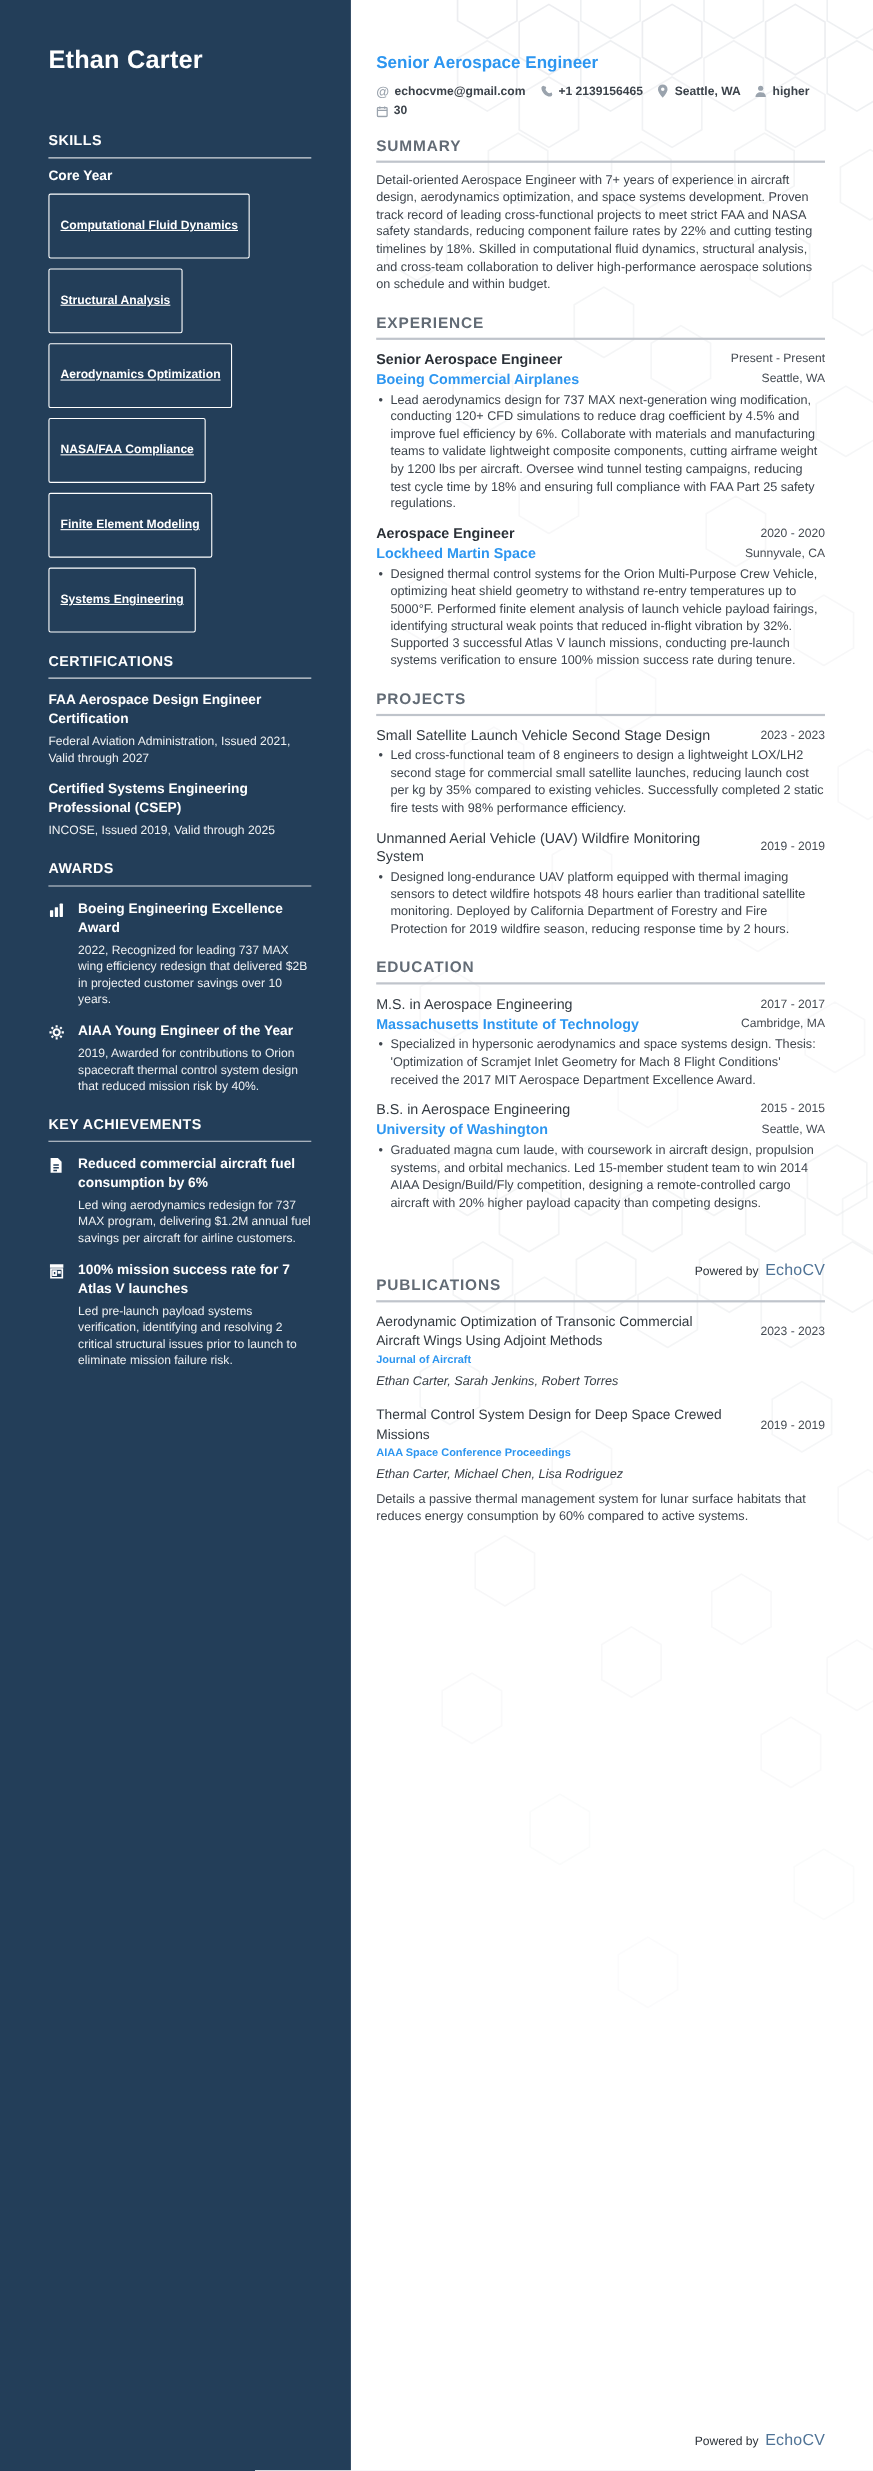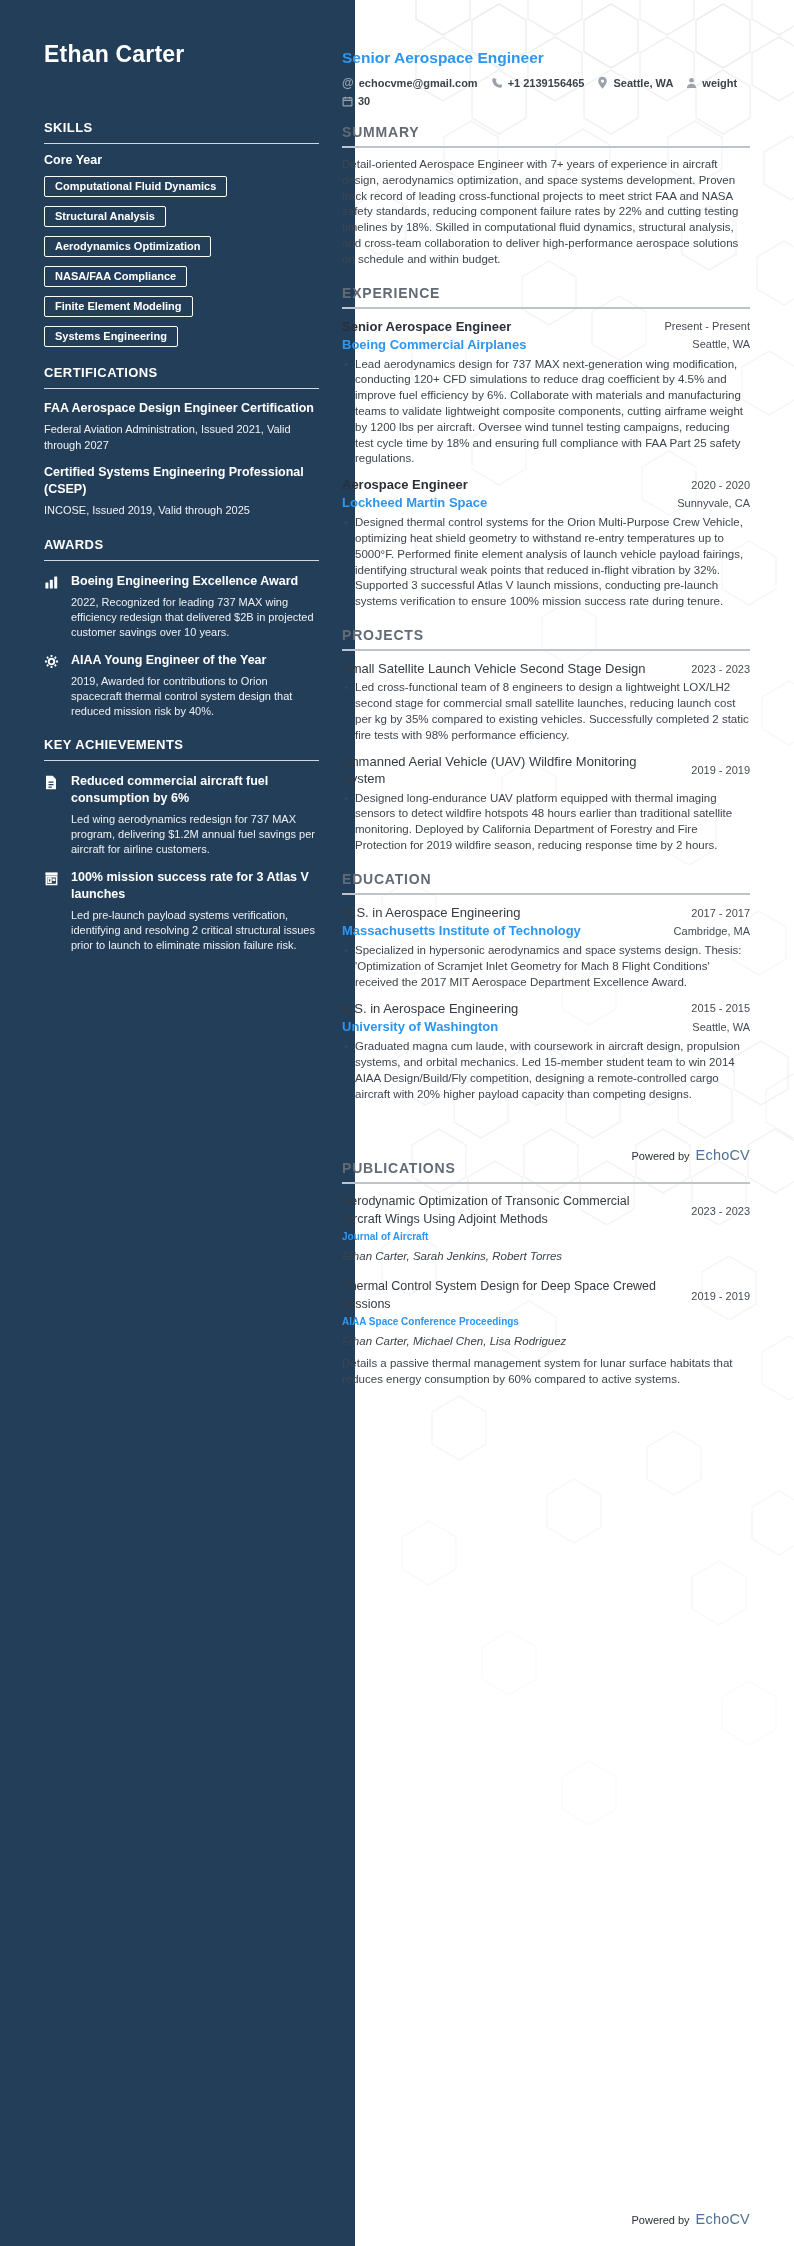--- a/index.html
+++ b/index.html
@@ -7,37 +7,37 @@
   .page {
     position:relative; width:794px; height:2246px; margin:0 auto;
     background:#ffffff; overflow:hidden;
     font-family:"Liberation Sans", sans-serif;
     -webkit-font-smoothing:antialiased;
   }
   
   .hexbg { position:absolute; left:0; top:0; width:794px; height:2246px; z-index:1; pointer-events:none; }
   
   .sidebar {
-    position:absolute; left:0; top:0; width:355px; height:2246px;
+    position:absolute; left:0; top:0; width:319px; height:2246px;
     background:#233e59; color:#fff; z-index:2;
     padding:40px 36px 0 44px;
   }
   .name { font-size:23px; font-weight:800; letter-spacing:.2px; margin:0 0 52px; line-height:28px; }
   .side-sec { margin-top:18px; }
   .side-sec:first-of-type { margin-top:0; }
   .side-head {
     font-size:13px; font-weight:700; letter-spacing:.4px; margin:0;
     padding-bottom:8px; border-bottom:1.5px solid rgba(255,255,255,.8);
   }
   .side-sub { font-size:12.5px; font-weight:700; margin:9px 0 9px; }
   .chip {
     display:block; width:max-content; max-width:100%;
     border:1px solid #ffffff; border-radius:2px;
-    padding:3px 10px; margin-bottom:9px;
-    font-size:11px; font-weight:600; line-height:13px; color:#fff;
+    padding:22px 10px; margin-bottom:9px;
+    font-size:11px; font-weight:600; line-height:13px; color:#fff;text-decoration:underline;
   }
   .cert-item { margin-top:11px; }
   .cert-title { font-size:12.5px; font-weight:700; line-height:17px; }
   .cert-sub { font-size:11px; line-height:15.5px; margin-top:5px; color:rgba(255,255,255,.93); }
   .icon-row { display:flex; gap:11px; margin-top:12px; }
   .icon-cell { width:16px; flex:0 0 16px; padding-top:2px; }
   .icon-cell svg { display:block; }
   .irow-title { font-size:12.5px; font-weight:700; line-height:17px; }
   .irow-desc { font-size:11px; line-height:15px; margin-top:5px; color:rgba(255,255,255,.92); }
   
@@ -235,21 +235,21 @@
         <span class="icon-cell">
           <svg width="15" height="15" viewBox="0 0 16 16">
               <g fill="#ffffff">
                 <path d="M1.5 1.5h13v3.4h-13z"></path>
                 <path d="M2.5 6h11v8.5h-11zM4.5 8h3v4h-3z" fill="none" stroke="#ffffff" stroke-width="1.6"></path>
                 <rect x="9" y="8" width="3" height="2.6"></rect>
               </g>
             </svg>
         </span>
         <div>
-          <div class="irow-title">100% mission success rate for 3 Atlas V launches</div>
+          <div class="irow-title">100% mission success rate for 7 Atlas V launches</div>
           <div class="irow-desc">Led pre-launch payload systems verification, identifying and resolving 2 critical structural issues prior to launch to eliminate mission failure risk.</div>
         </div>
       </div>
     </section>
   </aside>
 
   <main class="content">
 
     <div class="main-title">Senior Aerospace Engineer</div>
 
@@ -270,21 +270,21 @@
           </svg>
         <span>Seattle, WA</span>
       </span>
       <span class="citem">
         <svg width="11" height="12" viewBox="0 0 14 15">
             <g fill="#9aa3ad">
               <circle cx="7" cy="4" r="3"></circle>
               <path d="M1 14c0-3.3 2.7-5.5 6-5.5s6 2.2 6 5.5z"></path>
             </g>
           </svg>
-        <span>weight</span>
+        <span>higher</span>
       </span>
       <span class="citem">
         <svg width="11" height="11" viewBox="0 0 15 15">
             <g fill="none" stroke="#9aa3ad" stroke-width="1.6">
               <rect x="1.5" y="2.5" width="12" height="11" rx="1"></rect>
               <path d="M1.5 6h12M4.5 1v3M10.5 1v3"></path>
             </g>
           </svg>
         <span>30</span>
       </span>

